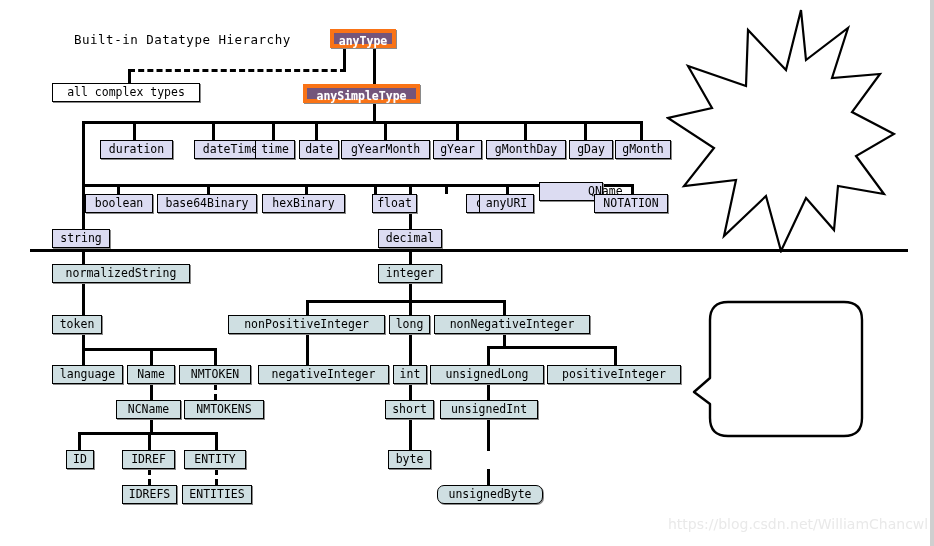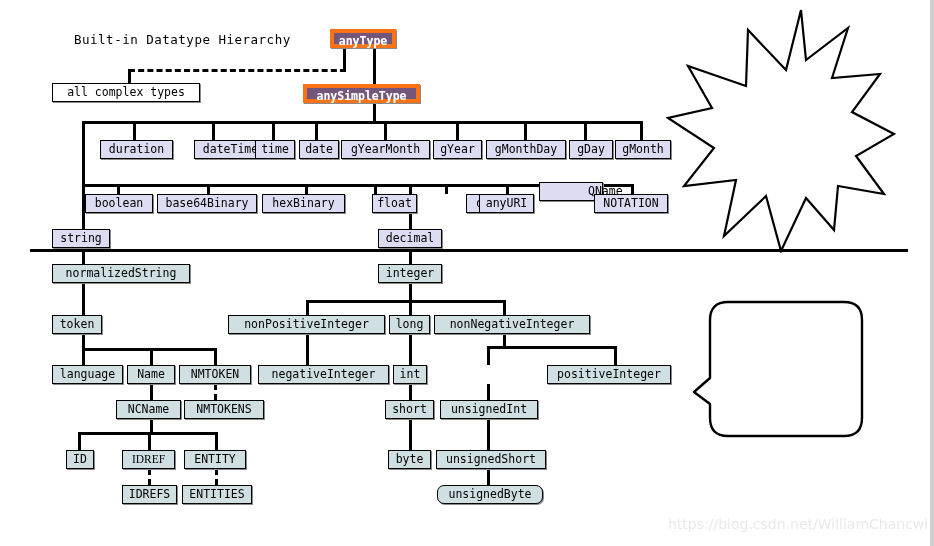--- a/index.html
+++ b/index.html
@@ -257,32 +257,32 @@
   <div class="node derived" style="left:52px; top:315px; width:50px;">token</div>
   <div class="node derived" style="left:228px; top:315px; width:157px;">nonPositiveInteger</div>
   <div class="node derived" style="left:389px; top:315px; width:41px;">long</div>
   <div class="node derived" style="left:434px; top:315px; width:156px;">nonNegativeInteger</div>
 
   <div class="node derived" style="left:52px; top:365px; width:71px;">language</div>
   <div class="node derived" style="left:127px; top:365px; width:48px;">Name</div>
   <div class="node derived" style="left:179px; top:365px; width:72px;">NMTOKEN</div>
   <div class="node derived" style="left:258px; top:365px; width:131px;">negativeInteger</div>
   <div class="node derived" style="left:393px; top:365px; width:34px;">int</div>
-  <div class="node derived" style="left:547px; top:365px; width:124px;">positiveInteger</div>
+  <div class="node derived" style="left:430px; top:365px; width:114px;">unsignedLong</div>
+  <div class="node derived" style="left:547px; top:365px; width:134px;">positiveInteger</div>
 
   <div class="node derived" style="left:116px; top:400px; width:65px;">NCName</div>
   <div class="node derived" style="left:184px; top:400px; width:80px;">NMTOKENS</div>
   <div class="node derived" style="left:385px; top:400px; width:49px;">short</div>
   <div class="node derived" style="left:440px; top:400px; width:98px;">unsignedInt</div>
 
   <div class="node derived" style="left:66px; top:450px; width:28px;">ID</div>
-  <div class="node derived" style="left:122px; top:450px; width:53px;font-family:Liberation Serif, serif;">IDREF</div>
+  <div class="node derived" style="left:122px; top:450px; width:53px;">IDREF</div>
   <div class="node derived" style="left:184px; top:450px; width:62px;">ENTITY</div>
   <div class="node derived" style="left:388px; top:450px; width:43px;">byte</div>
-  <div class="node derived" style="left:436px; top:450px; width:110px;">unsignedShort</div>
 
   <div class="node derived" style="left:122px; top:485px; width:55px;">IDREFS</div>
   <div class="node derived" style="left:182px; top:485px; width:70px;">ENTITIES</div>
   <div class="node derived" style="left:437px; top:485px; width:106px;border-radius:7px;">unsignedByte</div>
 
   <div class="callout-wrap" id="starburst">
     <svg width="230" height="245" viewBox="0 0 230 245">
       <polygon points="135,2 120,62 82,22 80,78 22,58 46,100 2,110 48,140 18,178 70,172 58,228 100,188 115,243 140,190 168,222 172,178 218,186 190,148 228,126 186,104 214,66 166,70 182,20 140,52" fill="#ffffff" stroke="#000000" stroke-width="2.2" stroke-linejoin="miter"></polygon>
     </svg>
   </div>

